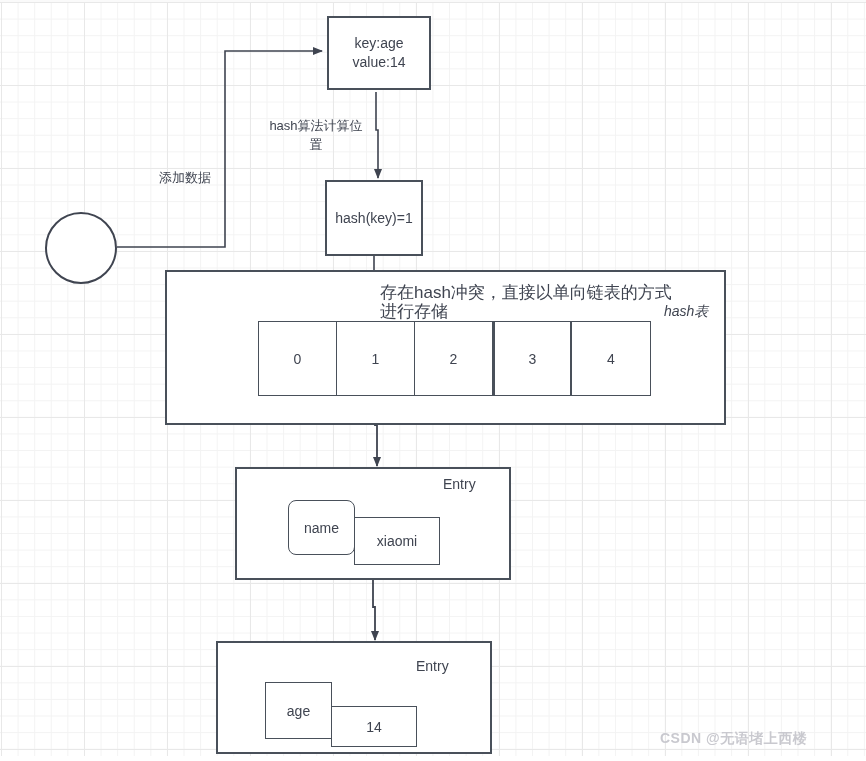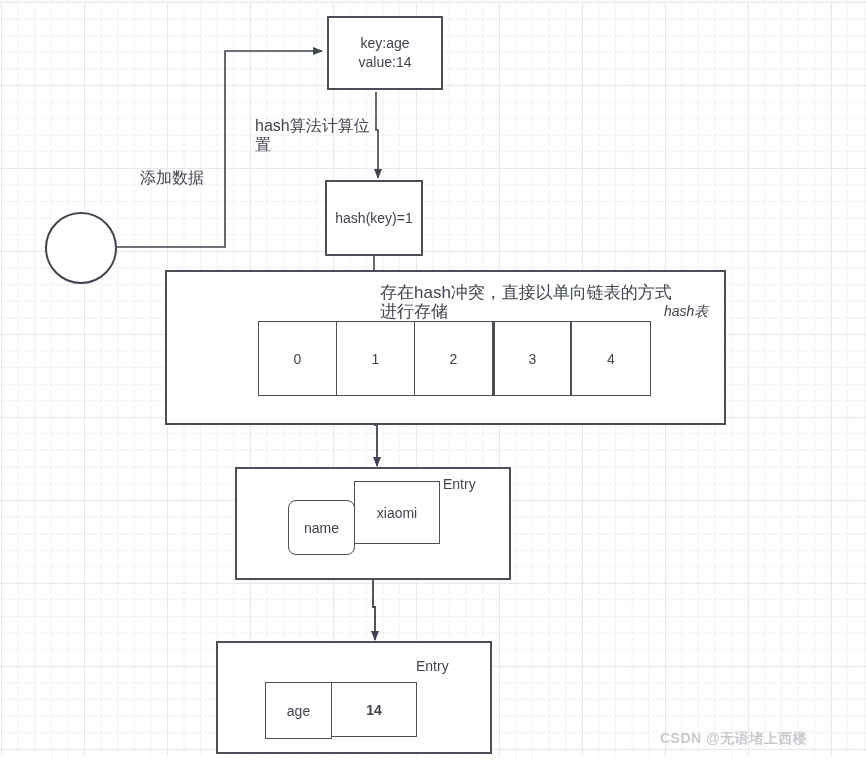--- a/index.html
+++ b/index.html
@@ -53,23 +53,23 @@
   .circle-node {
     position: absolute;
     box-sizing: border-box;
     border: 2px solid #3f4450;
     border-radius: 50%;
     background: #ffffff;
   }
   .plain-label {
     position: absolute;
     color: #3f4450;
-    font-size: 16px;
+    font-size: 13px;
     line-height: 19px;
-    text-align: left;
+    text-align: center;
     white-space: pre-line;
   }
   .container-box {
     position: absolute;
     box-sizing: border-box;
     border: 2px solid #49505a;
     background: #ffffff;
   }
   .corner-label {
     position: absolute;
@@ -126,21 +126,21 @@
 
     <path d="M374,253 L374,290 L376,290 L376,322" fill="none" stroke="#3f4450" stroke-width="1.6" marker-end="url(#arrowhead)"></path>
 
     <path d="M375,396 L375,425 L377,425 L377,466" fill="none" stroke="#3f4450" stroke-width="1.8" marker-end="url(#arrowhead)"></path>
 
     <path d="M373,580 L373,607 L375,607 L375,640" fill="none" stroke="#3f4450" stroke-width="1.8" marker-end="url(#arrowhead)"></path>
   </svg>
 
   <div class="circle-node" style="left:45px; top:212px; width:72px; height:72px;"></div>
 
-  <div class="node" style="left:327px; top:16px; width:116px; height:74px;">key:age
+  <div class="node" style="left:327px; top:16px; width:104px; height:74px;">key:age
 value:14</div>
 
   <div class="plain-label" style="left:140px; top:168px; width:90px;">添加数据</div>
 
   <div class="plain-label" style="left:255px; top:116px; width:122px;">hash算法计算位
 置</div>
 
   <div class="node" style="left:325px; top:180px; width:98px; height:76px;">hash(key)=1</div>
 
   <div class="container-box" style="left:165px; top:270px; width:561px; height:155px;"></div>
@@ -151,23 +151,23 @@
 
   <div class="cell" style="left:258px; top:321px; width:79px; height:75px;">0</div>
   <div class="cell" style="left:336px; top:321px; width:79px; height:75px;">1</div>
   <div class="cell" style="left:414px; top:321px; width:79px; height:75px;">2</div>
   <div class="cell thick-left" style="left:492px; top:321px; width:79px; height:75px;">3</div>
   <div class="cell" style="left:571px; top:321px; width:80px; height:75px;">4</div>
 
   <div class="container-box" style="left:235px; top:467px; width:276px; height:113px;"></div>
   <div class="corner-label" style="left:443px; top:475px;">Entry</div>
   <div class="cell" style="left:288px; top:500px; width:67px; height:55px;border-radius:8px;">name</div>
-  <div class="cell" style="left:354px; top:481px; width:86px; height:63px;">xiaomi</div>
+  <div class="cell" style="left:354px; top:517px; width:86px; height:48px;">xiaomi</div>
 
   <div class="container-box" style="left:216px; top:641px; width:276px; height:113px;"></div>
   <div class="corner-label" style="left:416px; top:657px;">Entry</div>
   <div class="cell" style="left:265px; top:682px; width:67px; height:57px;">age</div>
-  <div class="cell" style="left:331px; top:682px; width:86px; height:55px;font-weight:bold;">14</div>
+  <div class="cell" style="left:331px; top:706px; width:86px; height:41px;">14</div>
 
   <div class="watermark" style="left:660px; top:730px;">CSDN @无语堵上西楼</div>
 
   <div id="bottom-strip"></div>
 </div>
 
 </body></html>

